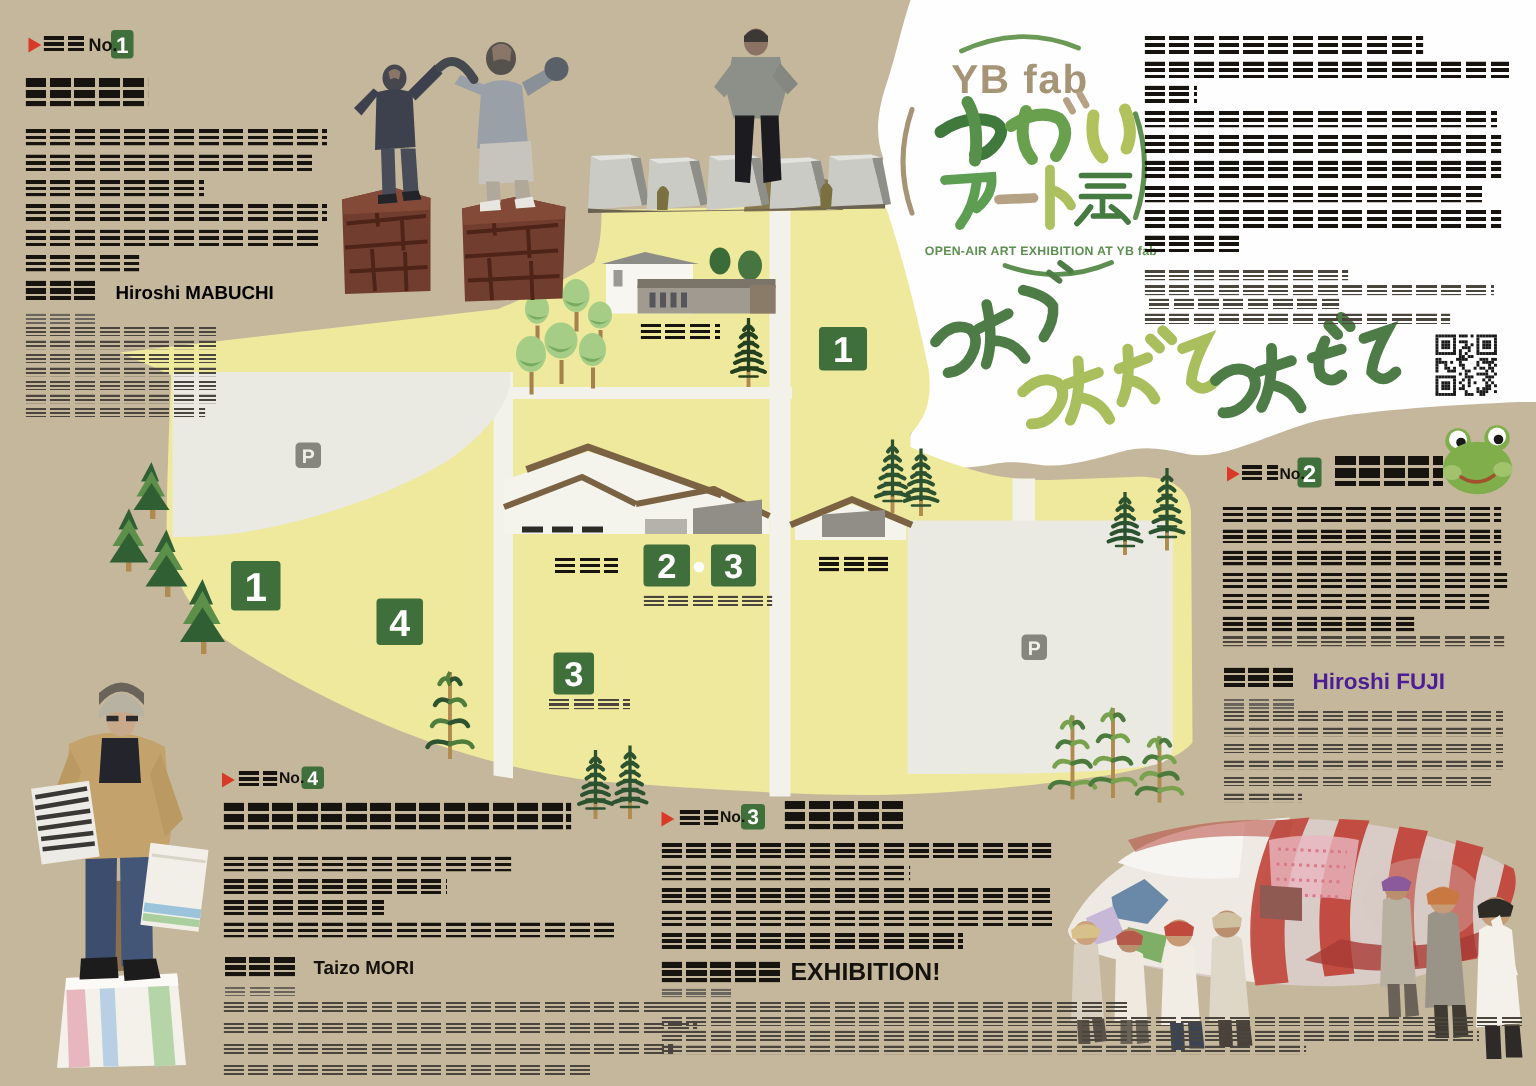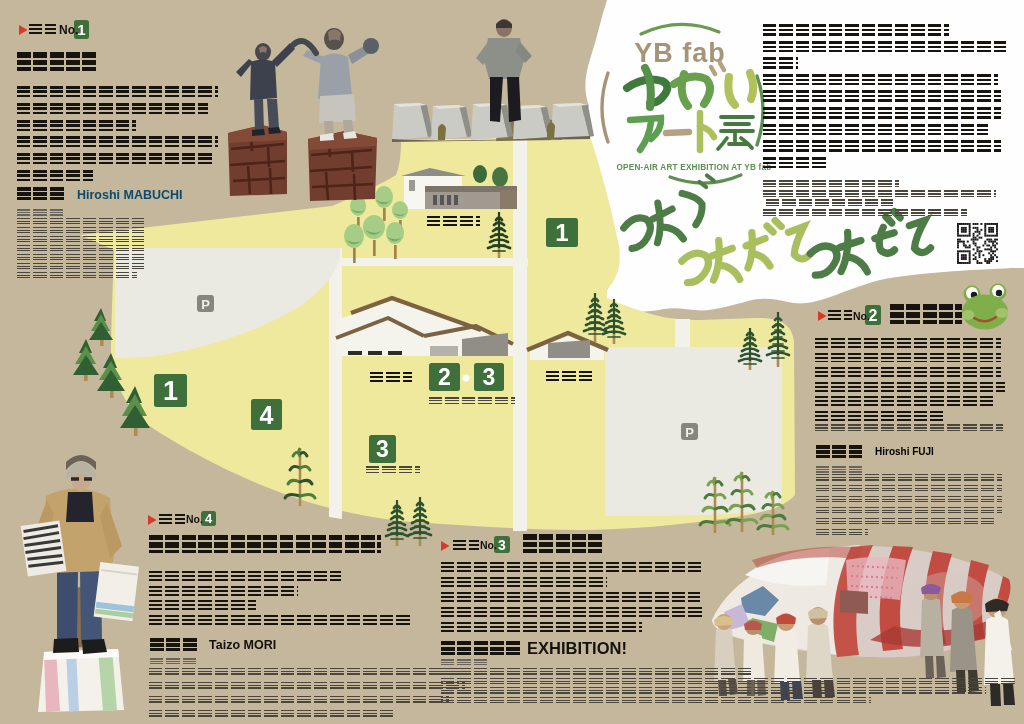--- a/index.html
+++ b/index.html
@@ -831,21 +831,21 @@
 <div class="t" style="left:59px;top:24px;font-size:12px;color:#15120e;font-weight:bold;letter-spacing:0px">No.</div>
 <div class="jh" style="left:17px;top:52px;width:82px;height:18.9px;font-size:22px"></div>
 
 <div class="j" style="left:17px;top:86px;width:201px;height:11.2px;font-size:13px"></div>
 <div class="j" style="left:17px;top:102.8px;width:191px;height:11.2px;font-size:13px"></div>
 <div class="j" style="left:17px;top:119.6px;width:119px;height:11.2px;font-size:13px"></div>
 <div class="j" style="left:17px;top:136.4px;width:201px;height:11.2px;font-size:13px"></div>
 <div class="j" style="left:17px;top:153.2px;width:196px;height:11.2px;font-size:13px"></div>
 <div class="j" style="left:17px;top:170px;width:76px;height:11.2px;font-size:13px"></div>
 <div class="jh" style="left:17px;top:187px;width:47px;height:12.9px;font-size:15px"></div>
-<div class="t" style="left:77px;top:189px;font-size:12.5px;color:#0c4a6e;font-weight:bold;letter-spacing:0px">Hiroshi MABUCHI</div>
+<div class="t" style="left:77px;top:189px;font-size:12.5px;color:#000000;font-weight:bold;letter-spacing:0px">Hiroshi MABUCHI</div>
 <div class="j3" style="left:17px;top:209px;width:49px;height:6.5px;font-size:7.5px"></div>
 
 <div class="j2" style="left:17px;top:217.7px;width:127px;height:6.5px;font-size:7.5px"></div>
 <div class="j2" style="left:17px;top:226.7px;width:127px;height:6.5px;font-size:7.5px"></div>
 <div class="j2" style="left:17px;top:235.7px;width:127px;height:6.5px;font-size:7.5px"></div>
 <div class="j2" style="left:17px;top:244.7px;width:127px;height:6.5px;font-size:7.5px"></div>
 <div class="j2" style="left:17px;top:253.7px;width:127px;height:6.5px;font-size:7.5px"></div>
 <div class="j2" style="left:17px;top:262.7px;width:127px;height:6.5px;font-size:7.5px"></div>
 <div class="j2" style="left:17px;top:271.7px;width:120px;height:6.5px;font-size:7.5px"></div>
 
@@ -868,21 +868,21 @@
 <div class="jh" style="left:890px;top:304px;width:72px;height:20.2px;font-size:23.5px"></div>
 
 <div class="j" style="left:815px;top:338.0px;width:186px;height:9.9px;font-size:11.5px"></div>
 <div class="j" style="left:815px;top:352.6px;width:186px;height:9.9px;font-size:11.5px"></div>
 <div class="j" style="left:815px;top:367.2px;width:186px;height:9.9px;font-size:11.5px"></div>
 <div class="j" style="left:815px;top:381.8px;width:190px;height:9.9px;font-size:11.5px"></div>
 <div class="j" style="left:815px;top:396.4px;width:178px;height:9.9px;font-size:11.5px"></div>
 <div class="j" style="left:815px;top:411.0px;width:128px;height:9.9px;font-size:11.5px"></div>
 <div class="j2" style="left:815px;top:424px;width:188px;height:7.3px;font-size:8.5px"></div>
 <div class="jh" style="left:816px;top:445px;width:46px;height:12.9px;font-size:15px"></div>
-<div class="t" style="left:875px;top:447px;font-size:10px;color:#000000;font-weight:bold;letter-spacing:0px">Hiroshi FUJI</div>
+<div class="t" style="left:875px;top:447px;font-size:15px;color:#4c1d95;font-weight:bold;letter-spacing:0px">Hiroshi FUJI</div>
 <div class="j3" style="left:816px;top:466px;width:49px;height:6.5px;font-size:7.5px"></div>
 
 <div class="j2" style="left:816px;top:474.0px;width:186px;height:6.5px;font-size:7.5px"></div>
 <div class="j2" style="left:816px;top:484.9px;width:186px;height:6.5px;font-size:7.5px"></div>
 <div class="j2" style="left:816px;top:495.8px;width:186px;height:6.5px;font-size:7.5px"></div>
 <div class="j2" style="left:816px;top:506.7px;width:186px;height:6.5px;font-size:7.5px"></div>
 <div class="j2" style="left:816px;top:517.6px;width:180px;height:6.5px;font-size:7.5px"></div>
 <div class="j2" style="left:816px;top:528.5px;width:52px;height:6.5px;font-size:7.5px"></div>
 <div class="j" style="left:453px;top:540px;width:26px;height:10.3px;font-size:12px"></div>
 <div class="t" style="left:480px;top:540px;font-size:10.5px;color:#15120e;font-weight:bold;letter-spacing:0px">No.</div>

